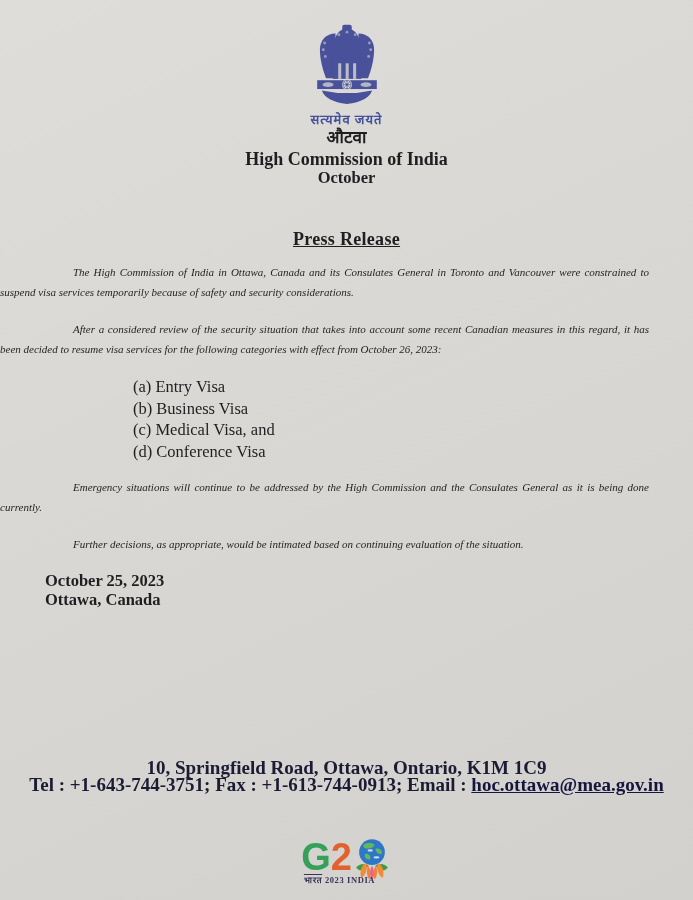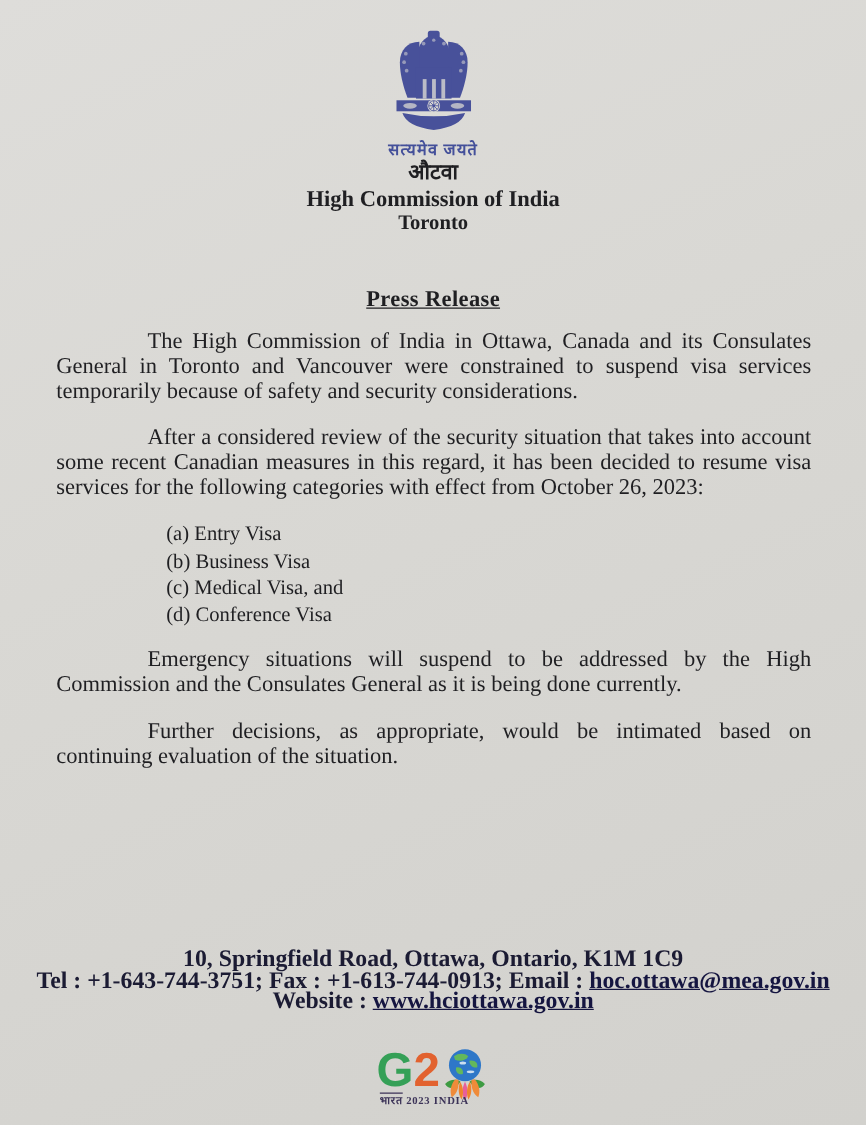--- a/index.html
+++ b/index.html
@@ -27,22 +27,22 @@
   .eng-city   { font-size: 16.5px; font-weight: bold; line-height: 18px; }
 
   
   .doc-title {
     text-align: center; font-weight: bold; font-size: 18px;
     text-decoration: underline; margin-top: 42px; letter-spacing: 0.3px;
   }
 
   
   .body-text {
-    font-size: 18px; line-height: 20px; text-align: justify;
-    margin-left: 45px; margin-right: 44px; text-indent: 73px;
+    font-size: 11px; line-height: 20px; text-align: justify;
+    margin-right: 44px; text-indent: 73px; font-style: italic;
   }
   .p1 { margin-top: 12px; }
   .p2 { margin-top: 17px; }
   .p3 { margin-top: 15px; }
   .p4 { margin-top: 17px; }
 
   .visa-list { margin: 17px 0 0 133px; font-size: 16.5px; line-height: 21.5px; }
 
   .dateline {
     margin: 17px 0 0 45px; font-weight: bold;
@@ -130,46 +130,47 @@
         <line x1="45.8" y1="85.3" x2="54.2" y2="93.7"></line>
         <line x1="45.8" y1="93.7" x2="54.2" y2="85.3"></line>
       </g>
       <circle cx="50" cy="89.5" r="1.6" fill="#48519a"></circle>
 
       <path d="M13 98 Q50 106 87 98 Q82 114 50 118 Q18 114 13 98 Z" fill="#48519a"></path>
     </svg>
     <div class="motto">सत्यमेव जयते</div>
     <div class="hindi-city">औटवा</div>
     <div class="eng-org">High Commission of India</div>
-    <div class="eng-city">Toronto</div>
+    <div class="eng-city">October</div>
   </div>
 
   <div class="doc-title">Press Release</div>
 
   <p class="body-text p1">The High Commission of India in Ottawa, Canada and its Consulates General in Toronto and Vancouver were constrained to suspend visa services temporarily because of safety and security considerations.</p>
   <p class="body-text p2">After a considered review of the security situation that takes into account some recent Canadian measures in this regard, it has been decided to resume visa services for the following categories with effect from October 26, 2023:</p>
 
   <div class="visa-list">
     <div>(a) Entry Visa</div>
     <div>(b) Business Visa</div>
     <div>(c) Medical Visa, and</div>
     <div>(d) Conference Visa</div>
   </div>
 
-  <p class="body-text p3">Emergency situations will suspend to be addressed by the High Commission and the Consulates General as it is being done currently.</p>
+  <p class="body-text p3">Emergency situations will continue to be addressed by the High Commission and the Consulates General as it is being done currently.</p>
   <p class="body-text p4">Further decisions, as appropriate, would be intimated based on continuing evaluation of the situation.</p>
 
+  <div class="dateline">
+    <div>October 25, 2023</div>
+    <div>Ottawa, Canada</div>
+  </div>
 
   <div class="footer">
     <div>10, Springfield Road, Ottawa, Ontario, K1M 1C9</div>
     <div>
       <span>Tel : +1-643-744-3751; Fax : +1-613-744-0913; Email : </span><span class="link">hoc.ottawa@mea.gov.in</span>
-    </div>
-    <div>
-      <span>Website : </span><span class="link">www.hciottawa.gov.in</span>
     </div>
   </div>
 
   <div class="g20">
     <div class="g20-inner">
       <div class="g20-row">
         <span class="g20-g">G</span>
         <span class="g20-two">2</span>
         <svg class="g20-globe" width="40" height="46" viewBox="0 0 44 52">
 

